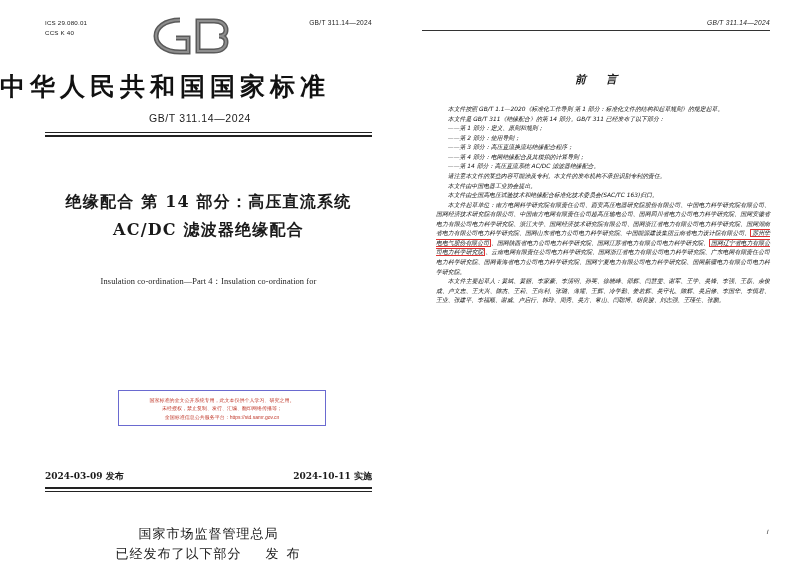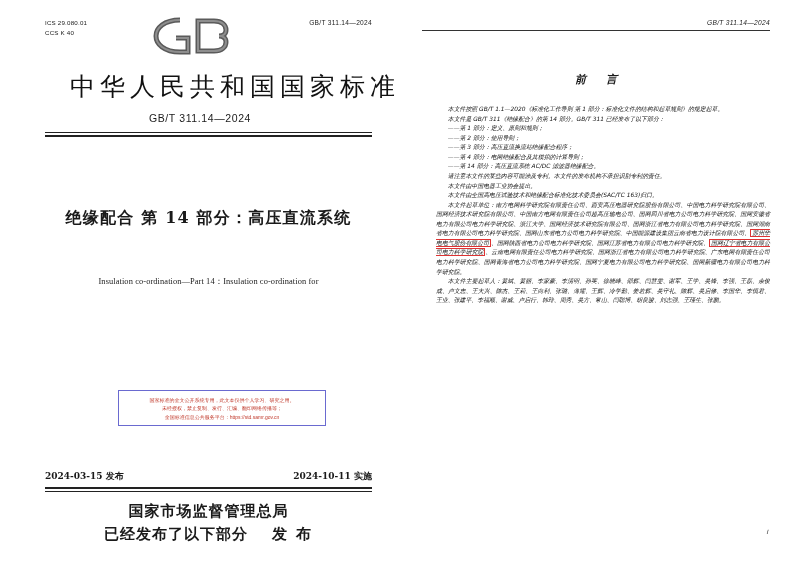--- a/index.html
+++ b/index.html
@@ -49,24 +49,24 @@
     position:absolute;
     left:0;right:0;top:10px;
     text-align:center;
     height:52px;
   }
   .gb-logo svg{display:block;margin:0 auto;}
 
   .national-title{
     position:absolute;
     left:0;right:0;top:70px;
-    text-align:right;
+    text-align:left;
     font-size:25px;
     letter-spacing:5px;
-    font-weight:normal;
+    font-weight:bold;
     font-family:"DejaVu Serif", serif;
     color:#111;
   }
   .std-no{
     position:absolute;
     left:0;right:0;top:112px;
     text-align:center;
     font-size:10.5px;
     font-family:"Liberation Sans", sans-serif;
     letter-spacing:0.6px;
@@ -77,21 +77,21 @@
     height:1px;background:#222;
   }
   .rule-top2{
     position:absolute;
     left:45px;right:28px;top:135px;
     height:2px;background:#222;
   }
 
   .title-cn{
     position:absolute;
-    left:45px;right:28px;top:204px;
+    left:45px;right:28px;top:188px;
     text-align:center;
     font-size:16px;
     font-weight:bold;
     line-height:1.75;
     letter-spacing:1.2px;
     font-family:"DejaVu Serif", serif;
   }
   .title-en{
     position:absolute;
     left:45px;right:28px;top:275px;
@@ -133,24 +133,24 @@
     left:45px;right:28px;top:487px;
     height:2px;background:#222;
   }
   .rule-bot2{
     position:absolute;
     left:45px;right:28px;top:491px;
     height:1px;background:#222;
   }
   .issuers{
     position:absolute;
-    left:45px;right:28px;top:500px;
-    text-align:center;
-    font-size:15px;
-    font-weight:bold;
+    left:45px;right:28px;top:524px;
+    text-align:center;
+    font-size:13px;
+    font-weight:normal;
     line-height:1.5;
     font-family:"DejaVu Serif", serif;
     letter-spacing:1px;
   }
   .issuers .pub{
     display:inline-block;
     margin-left:24px;
     letter-spacing:2px;
   }
 
@@ -227,34 +227,35 @@
     </div>
 
     <div class="national-title">中华人民共和国国家标准</div>
     <div class="std-no">GB/T 311.14—2024</div>
 
     <div class="rule-top"></div>
     <div class="rule-top2"></div>
 
     <div class="title-cn">
       <div>绝缘配合  第 14 部分：高压直流系统</div>
+      <div>AC/DC 滤波器绝缘配合</div>
     </div>
 
     <div class="title-en">
-      <div>Insulation co-ordination—Part 14：Insulation co-ordination for</div>
+      <div>Insulation co-ordination—Part 4：Insulation co-ordination for</div>
     </div>
 
     <div class="notice-box">
       <span class="line">国家标准的全文公开系统专用，此文本仅供个人学习、研究之用。</span>
       <span class="line">未经授权，禁止复制、发行、汇编、翻印网络传播等；</span>
       <span class="line url">全国标准信息公共服务平台：https://std.samr.gov.cn</span>
     </div>
 
     <div class="issue-row">
-      <span>2024-03-15 发布</span>
+      <span>2024-03-09 发布</span>
       <span>2024-10-11 实施</span>
     </div>
 
     <div class="rule-bot"></div>
     <div class="rule-bot2"></div>
 
     <div class="issuers">
       <div>国家市场监督管理总局</div>
       <div>
         <span>已经发布了以下部分</span><span class="pub">发  布</span>

